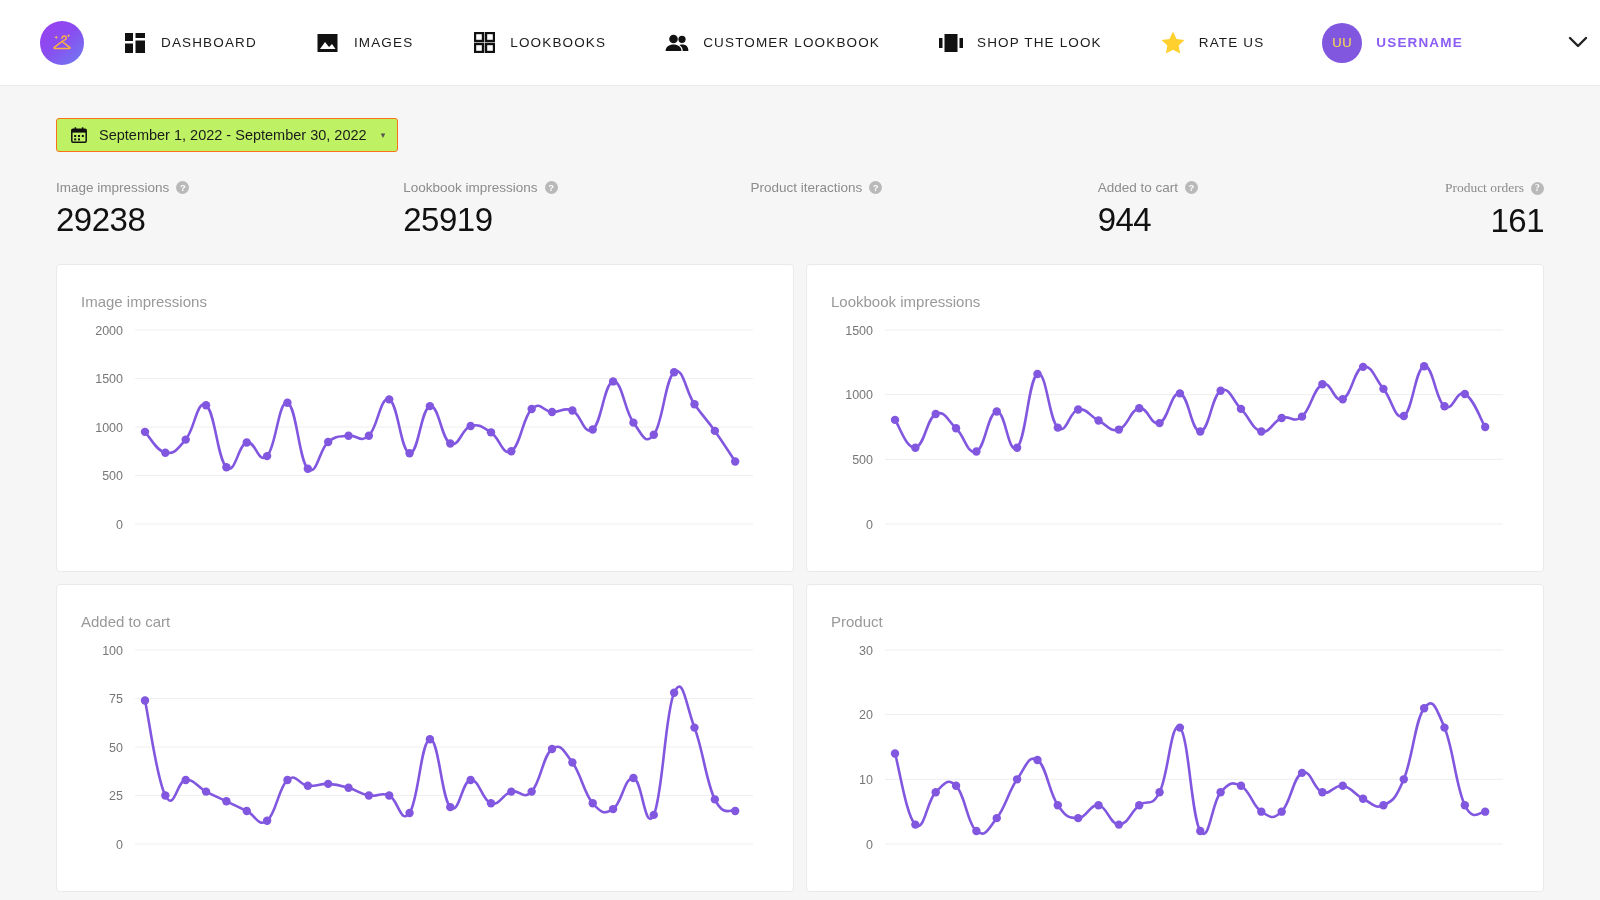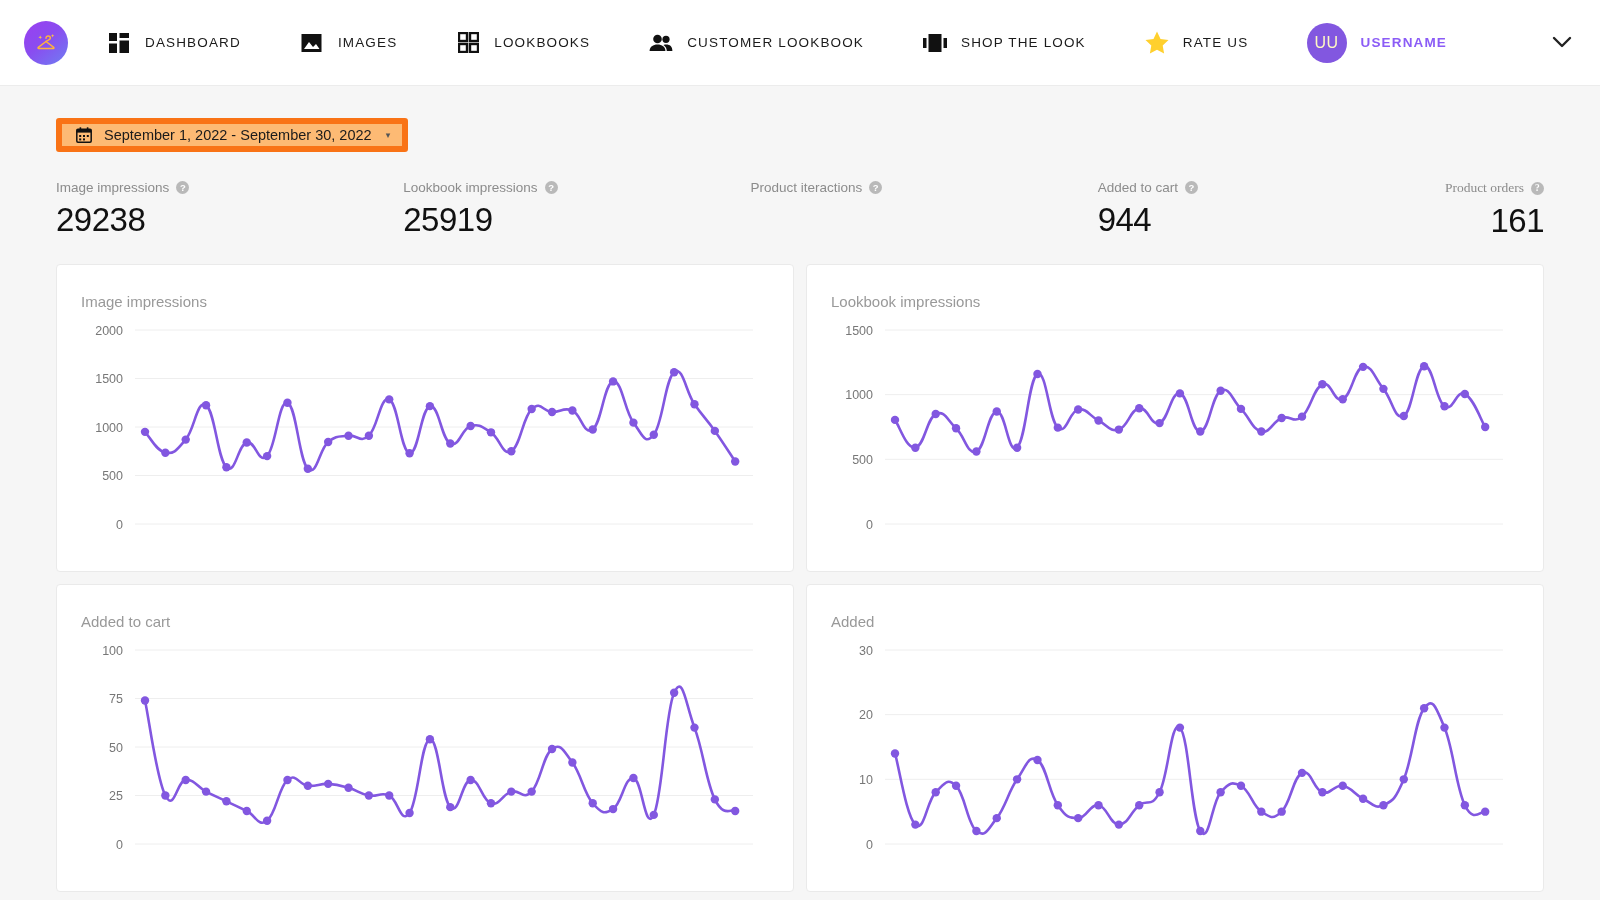--- a/index.html
+++ b/index.html
@@ -11,21 +11,21 @@
     overflow: hidden;
     -webkit-font-smoothing: antialiased;
   }
 
   
   .topnav {
     height: 86px;
     background: #ffffff;
     display: flex;
     align-items: center;
-    padding: 0 28px 0 24px;
+    padding: 0 28px 0 40px;
     border-bottom: 1px solid #ececec;
     position: relative;
   }
   .logo {
     width: 44px; height: 44px;
     border-radius: 50%;
     background: linear-gradient(140deg, #9a3ff0 0%, #8a4cf0 45%, #6f7ef2 100%);
     display: flex; align-items: center; justify-content: center;
     flex: 0 0 auto;
     margin-right: 38px;
@@ -52,23 +52,23 @@
   }
 
   .user-zone {
     display: flex; align-items: center;
     margin-left: auto;
     cursor: pointer;
   }
   .avatar {
     width: 40px; height: 40px; border-radius: 50%;
     background: #8257e0;
-    color: #fef9c3;
+    color: #fde047;
     display: flex; align-items: center; justify-content: center;
-    font-size: 16px; letter-spacing: .6px;
+    font-size: 13px; letter-spacing: .6px;
     margin-right: 14px;
   }
   .username {
     font-size: 13.5px; letter-spacing: 1.15px; color: #8b5cf6;
     text-transform: uppercase;
     font-weight: bold;
   }
   .caret {
     margin-left: 105px;
     display: flex; align-items: center;
@@ -78,22 +78,22 @@
   .page { padding: 0 56px; }
 
   .headrow {
     display: flex; align-items: center; justify-content: space-between;
     padding-top: 32px;
   }
   .greeting { font-size: 16px; color: #1b1b1b; }
 
   .daterange {
     display: flex; align-items: center;
-    background: #fdba74;
-    border: 6px solid #f97316;
+    background: #bef264;
+    border: 1px solid #f97316;
     border-radius: 3px;
     height: 34px;
     padding: 0 12px 0 14px;
     cursor: pointer;
   }
   .daterange .cal { margin-right: 12px; display:flex; align-items:center; }
   .daterange .dr-text { font-size: 14.5px; color: #1b1b1b; }
   .daterange .dr-caret { margin-left: 14px; color:#555; font-size: 9px; line-height:1; }
 
   
@@ -444,21 +444,21 @@
             <circle cx="572.7844827586207" cy="174.9" r="4.2" class="series-dot"></circle>
             <circle cx="593.1358620689655" cy="52.67999999999999" r="4.2" class="series-dot"></circle>
             <circle cx="613.4872413793103" cy="87.60000000000001" r="4.2" class="series-dot"></circle>
             <circle cx="633.838620689655" cy="159.38" r="4.2" class="series-dot"></circle>
             <circle cx="654.1899999999999" cy="171.01999999999998" r="4.2" class="series-dot"></circle>
           </svg>
         </div>
     </div>
 
     <div class="card">
-      <div class="card-title">Added</div>
+      <div class="card-title">Product</div>
       <div class="chart-wrap">
           <svg viewBox="0 0 688 232" preserveAspectRatio="none">
             <line x1="54" y1="204" x2="672" y2="204" class="gridline"></line>
             <text x="42" y="208.5" class="ytick">0</text>
             <line x1="54" y1="139.33333333333334" x2="672" y2="139.33333333333334" class="gridline"></line>
             <text x="42" y="143.83333333333334" class="ytick">10</text>
             <line x1="54" y1="74.66666666666667" x2="672" y2="74.66666666666667" class="gridline"></line>
             <text x="42" y="79.16666666666667" class="ytick">20</text>
             <line x1="54" y1="10" x2="672" y2="10" class="gridline"></line>
             <text x="42" y="14.5" class="ytick">30</text>

